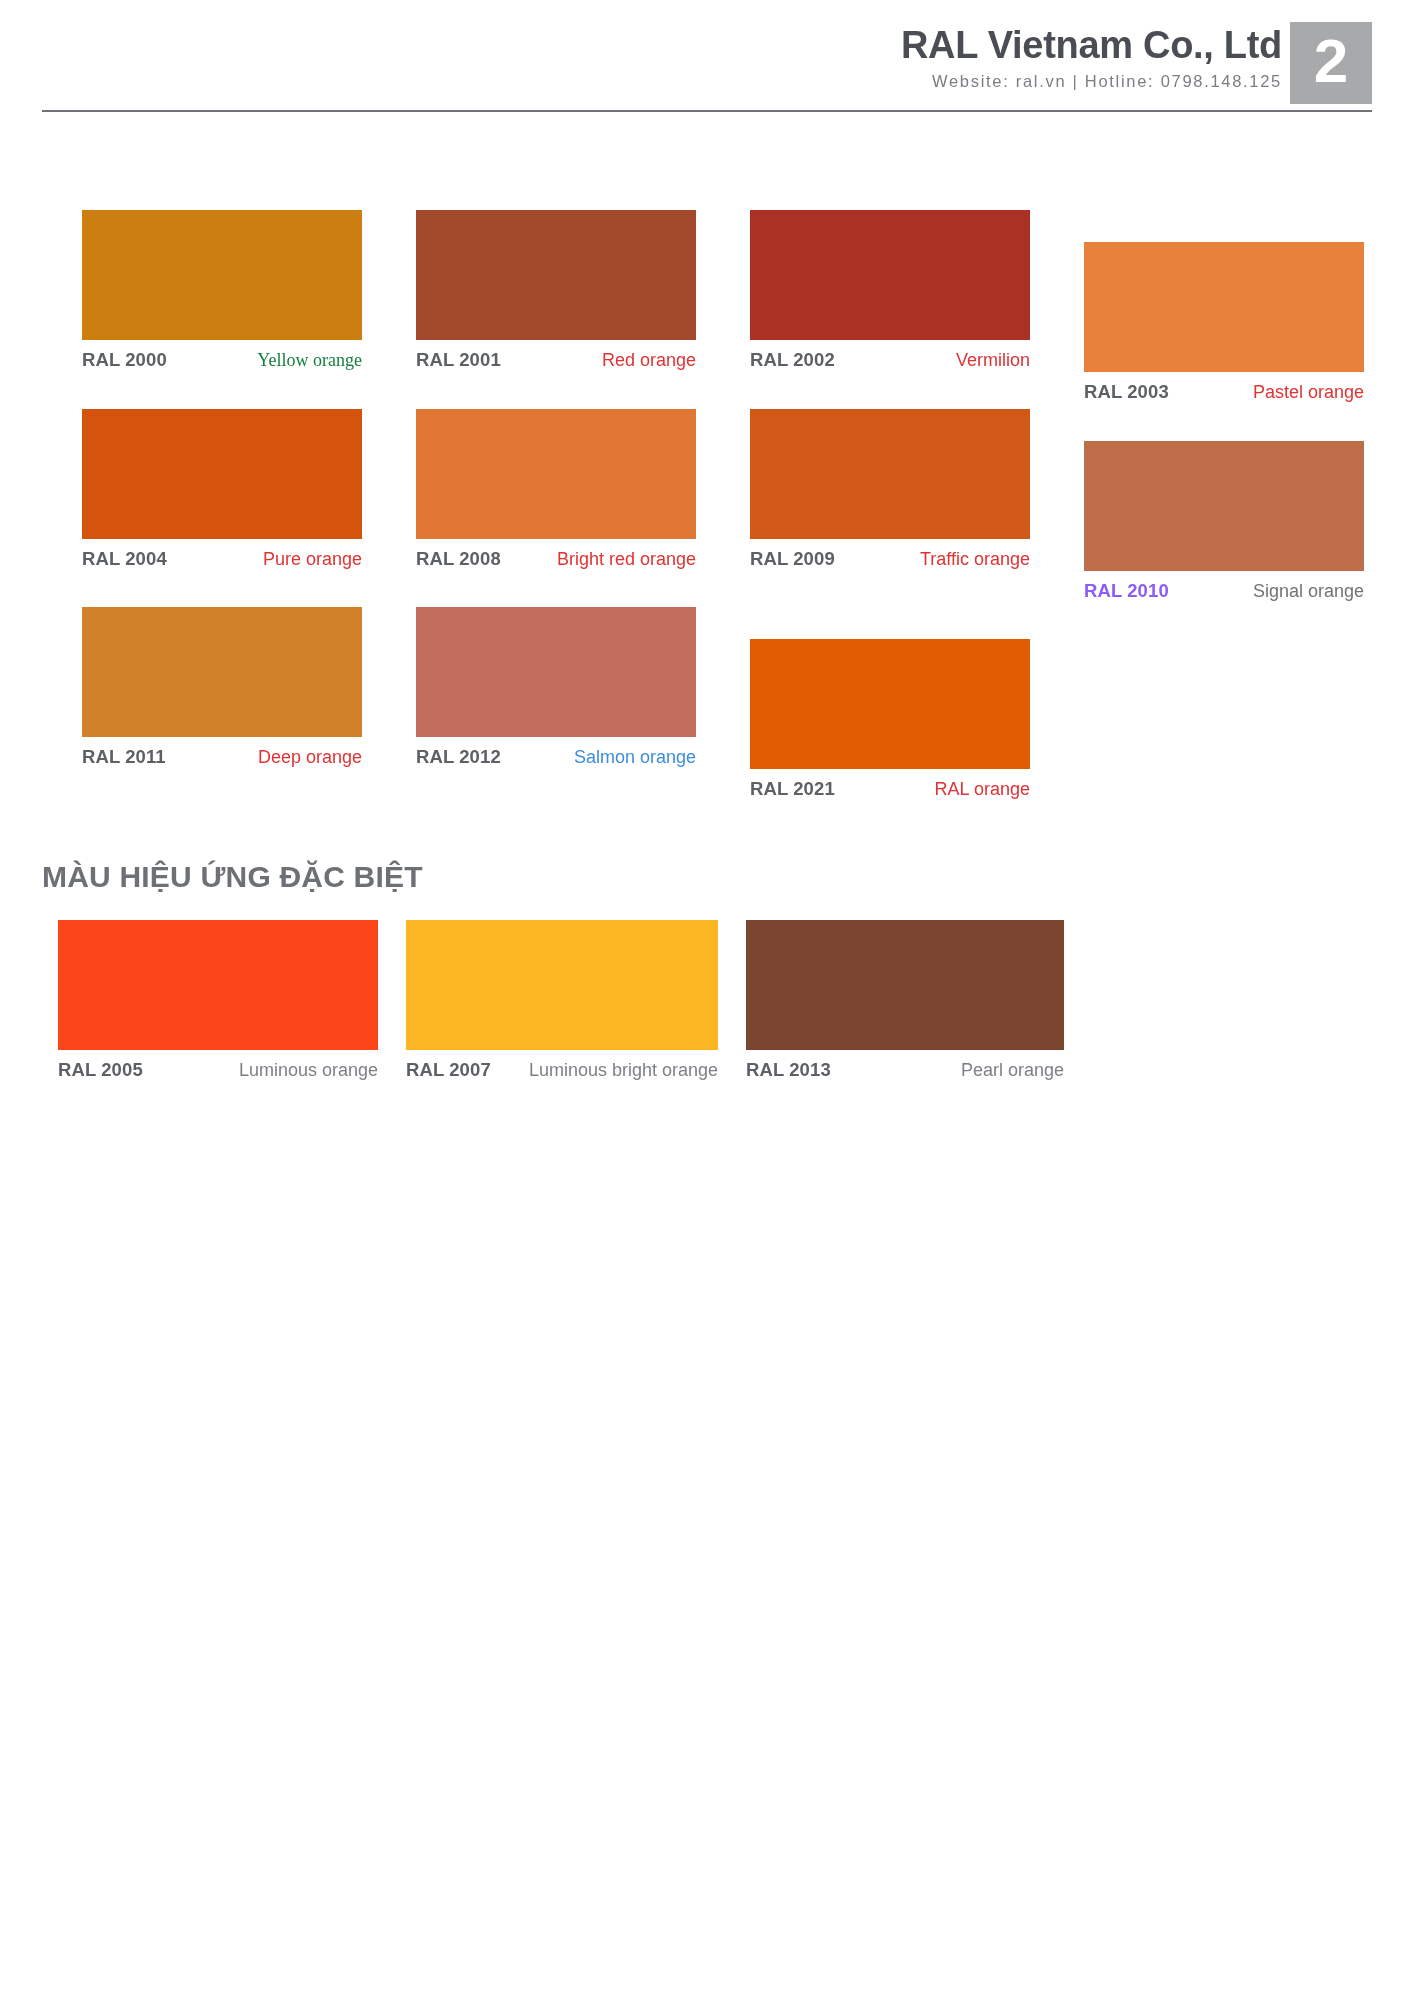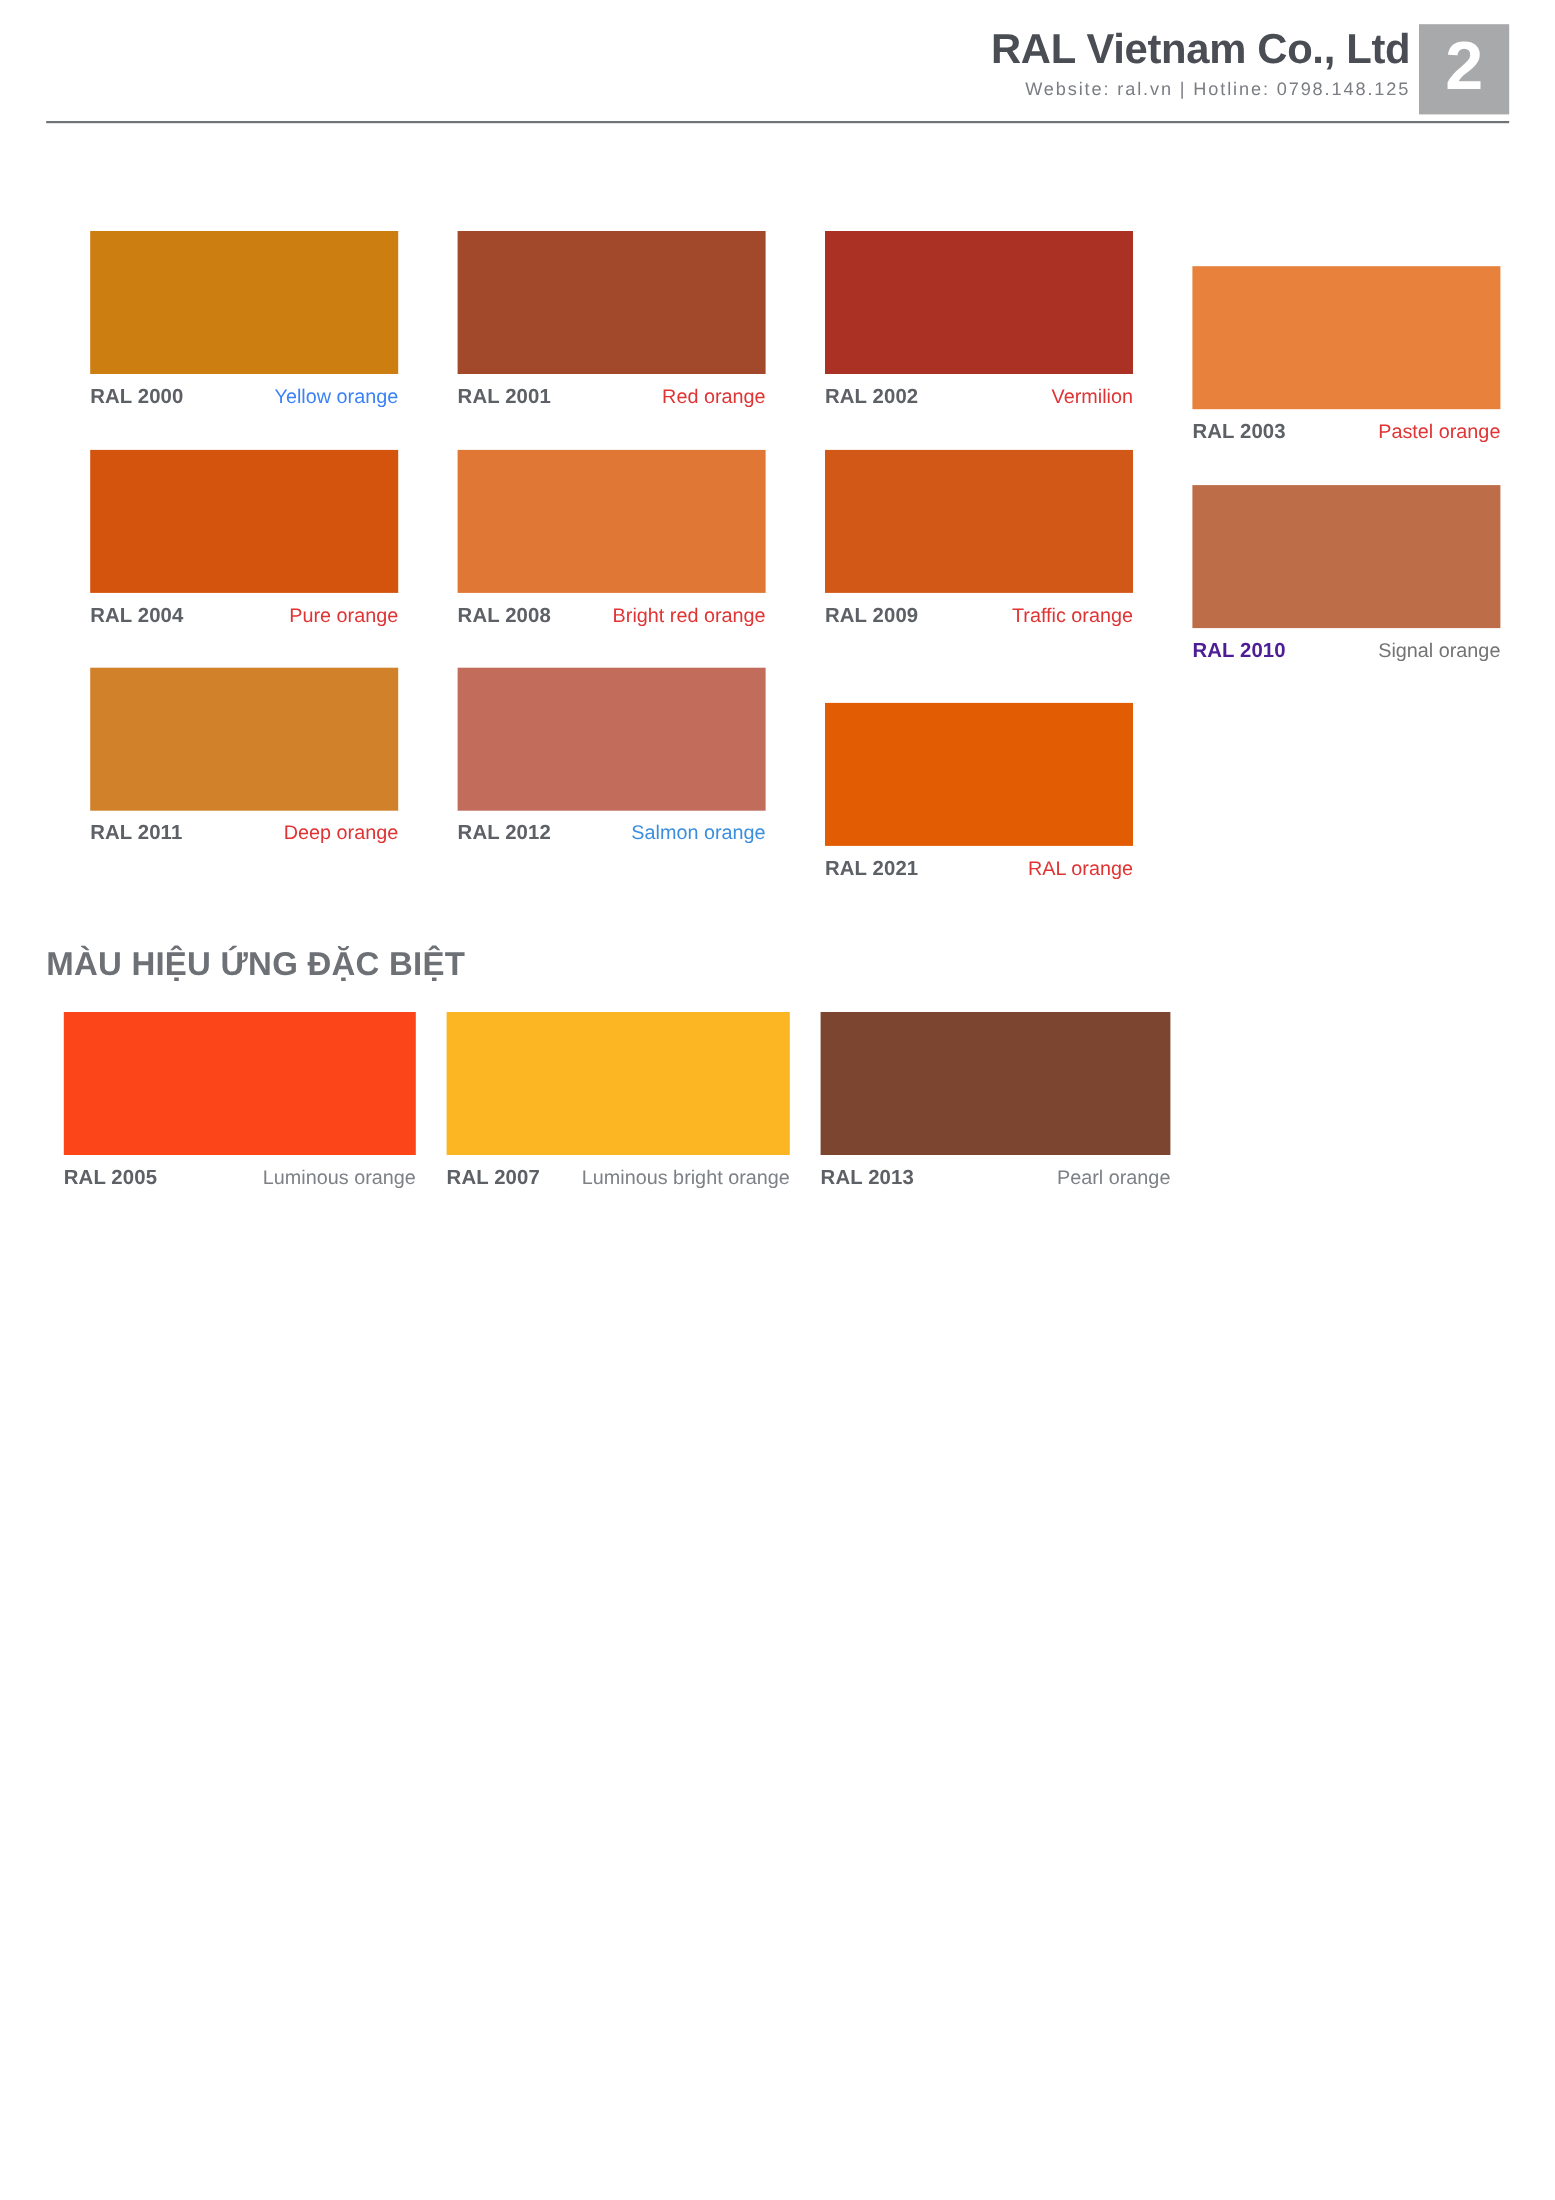--- a/index.html
+++ b/index.html
@@ -175,21 +175,21 @@
     <div class="header-rule"></div>
   </div>
 
   <div class="grid">
 
     <div class="row">
       <div class="cell">
         <div class="swatch" style="background: rgb(205, 126, 16);"></div>
         <div class="labels">
           <span class="ral-code" style="color: rgb(93, 97, 102);">RAL 2000</span>
-          <span class="ral-name" style="color: #3b82f6;">Yellow orange</span>
+          <span class="ral-name" style="color: #15803d; font-family: Liberation Serif, serif;">Yellow orange</span>
         </div>
       </div>
       <div class="cell">
         <div class="swatch" style="background: rgb(163, 73, 43);"></div>
         <div class="labels">
           <span class="ral-code" style="color: rgb(93, 97, 102);">RAL 2001</span>
           <span class="ral-name" style="color: rgb(224, 51, 52);">Red orange</span>
         </div>
       </div>
       <div class="cell">
@@ -226,21 +226,21 @@
       <div class="cell">
         <div class="swatch" style="background: rgb(210, 88, 23);"></div>
         <div class="labels">
           <span class="ral-code" style="color: rgb(93, 97, 102);">RAL 2009</span>
           <span class="ral-name" style="color: rgb(224, 51, 52);">Traffic orange</span>
         </div>
       </div>
       <div class="cell">
         <div class="swatch" style="background: rgb(189, 110, 73);"></div>
         <div class="labels">
-          <span class="ral-code" style="color: #4c1d95;">RAL 2010</span>
+          <span class="ral-code" style="color: #8b5cf6;">RAL 2010</span>
           <span class="ral-name" style="color: #737373;">Signal orange</span>
         </div>
       </div>
     </div>
 
     <div class="row">
       <div class="cell">
         <div class="swatch" style="background: rgb(210, 129, 43);"></div>
         <div class="labels">
           <span class="ral-code" style="color: rgb(93, 97, 102);">RAL 2011</span>

